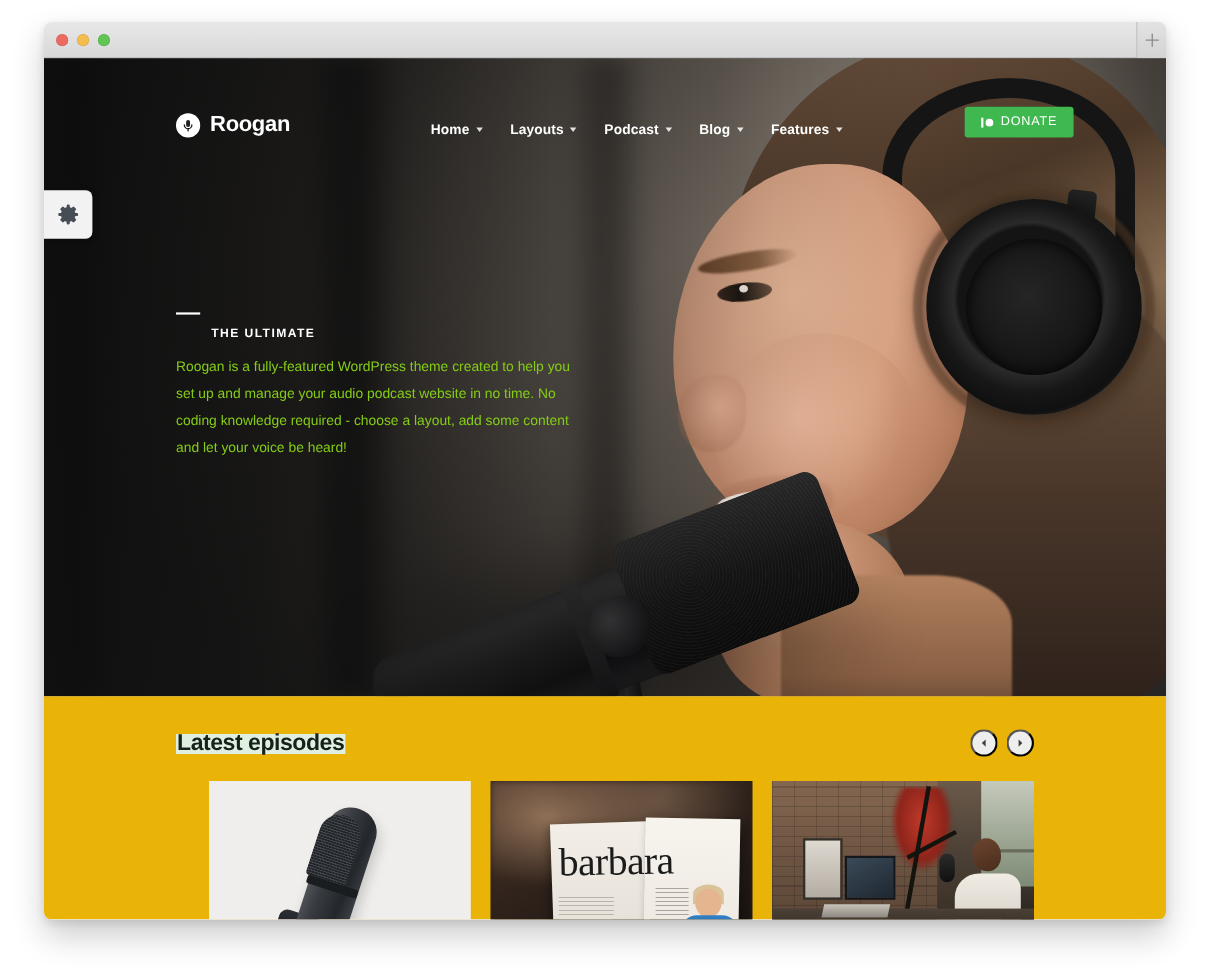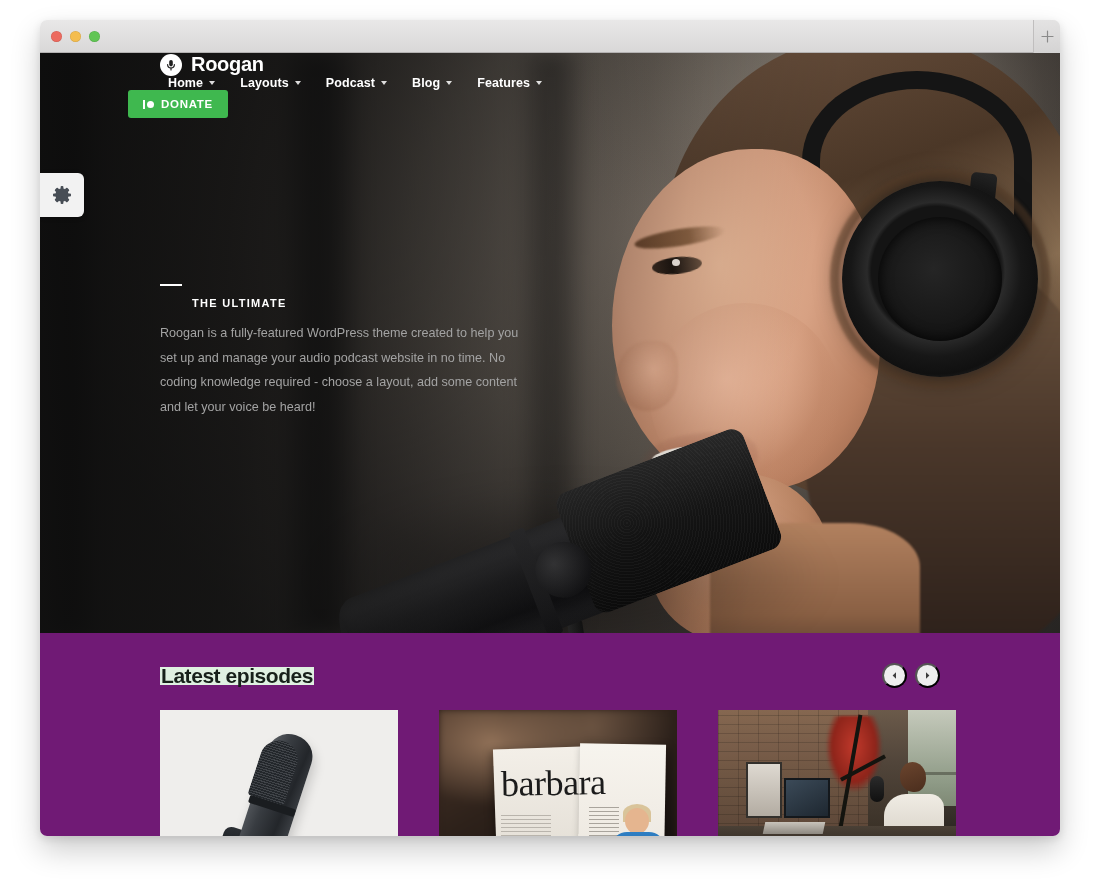--- a/index.html
+++ b/index.html
@@ -354,23 +354,22 @@
     background: linear-gradient(100deg, rgba(12,12,12,0.90) 0%, rgba(16,16,16,0.78) 24%, rgba(22,22,22,0.42) 44%, rgba(0,0,0,0.10) 60%, rgba(0,0,0,0) 72%);
   }
 
   
   .navbar {
     position: absolute;
     left: 0; top: 0;
     width: 1020px;
     height: 72px;
     display: flex;
-    align-items: flex-start;
+    align-items: flex-end;
     z-index: 6;
-    flex-direction: column;
   }
   .brand {
     display: flex;
     align-items: center;
     gap: 9px;
     margin-left: 120px;
   }
   .brand-mark {
     width: 22px; height: 22px;
     border-radius: 50%;
@@ -401,31 +400,31 @@
     white-space: nowrap;
   }
   .caret {
     width: 0; height: 0;
     border-left: 3.5px solid transparent;
     border-right: 3.5px solid transparent;
     border-top: 4px solid rgba(255,255,255,0.85);
     display: block;
   }
   .donate-btn {
-    margin-left: 88px;
+    margin-left: 111px;
     height: 28px;
     padding: 0 15px;
     background: #3fb84f;
     border-radius: 3px;
     display: flex;
     align-items: center;
     gap: 7px;
     color: #ffffff;
     font-size: 11.5px;
-    font-weight: 700;
+    font-weight: 400;
     letter-spacing: 0.7px;
     white-space: nowrap;
   }
   .donate-icon { display: flex; align-items: center; gap: 2px; }
   .donate-bar { width: 2px; height: 9px; background: #fff; display: block; }
   .donate-dot { width: 7px; height: 7px; border-radius: 50%; background: #fff; display: block; }
 
   
   .hero-content {
     position: absolute;
@@ -454,21 +453,21 @@
   }
   .hero-title {
     color: #ffffff;
     font-size: 45px;
     line-height: 1.04;
     font-weight: 700;
     letter-spacing: -1.3px;
     margin-bottom: 17px;
   }
   .hero-desc {
-    color: #a3a3a3;
+    color: #84cc16;
     font-size: 12.6px;
     line-height: 1.95;
     width: 375px;
     margin-bottom: 34px;
   }
   .cta {
     display: flex;
     align-items: center;
     gap: 17px;
   }
@@ -498,21 +497,21 @@
     display: flex;
     align-items: center;
     justify-content: center;
     box-shadow: 1px 1px 4px rgba(0,0,0,0.25);
     z-index: 8;
   }
 
   
   .episodes {
     position: relative;
-    background: #701a75;
+    background: #eab308;
     height: 203px;
     padding: 0 120px;
   }
   .ep-head {
     display: flex;
     align-items: center;
     justify-content: space-between;
     padding-top: 30px;
     padding-bottom: 22px;
   }
@@ -528,21 +527,22 @@
   .arrow-btn {
     width: 25px; height: 25px;
     border-radius: 50%;
     background: #eeeeee;
     display: flex; align-items: center; justify-content: center;
   }
   .arrow-btn svg { display: block; }
 
   .ep-grid {
     display: flex;
-    gap: 41px;
+    gap: 18px;
+    justify-content: flex-end;
   }
   .ep-card {
     width: 238px;
     height: 150px;
     overflow: hidden;
     flex: none;
     position: relative;
   }
 
   

